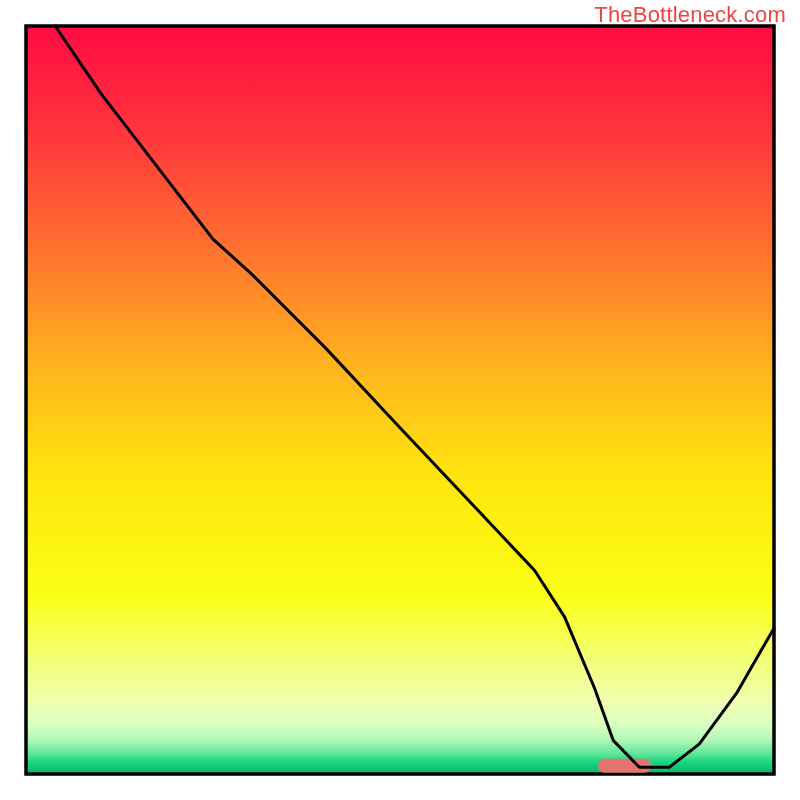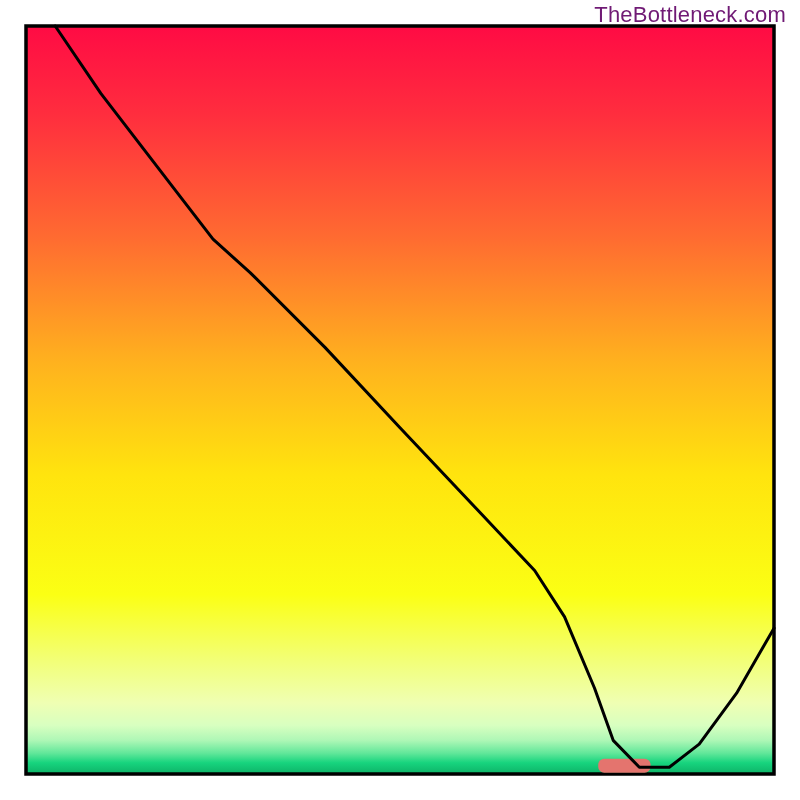--- a/index.html
+++ b/index.html
@@ -13,21 +13,21 @@
   }
   .chart-wrap {
     position: relative;
     width: 800px;
     height: 800px;
   }
   .watermark {
     position: absolute;
     top: 2px;
     right: 14px;
-    color: #701a75;
+    color: #ef4444;
     font-size: 22px;
     font-weight: 500;
     letter-spacing: 0.2px;
     z-index: 10;
   }
   svg {
     display: block;
   }
 </style>
 </head>

